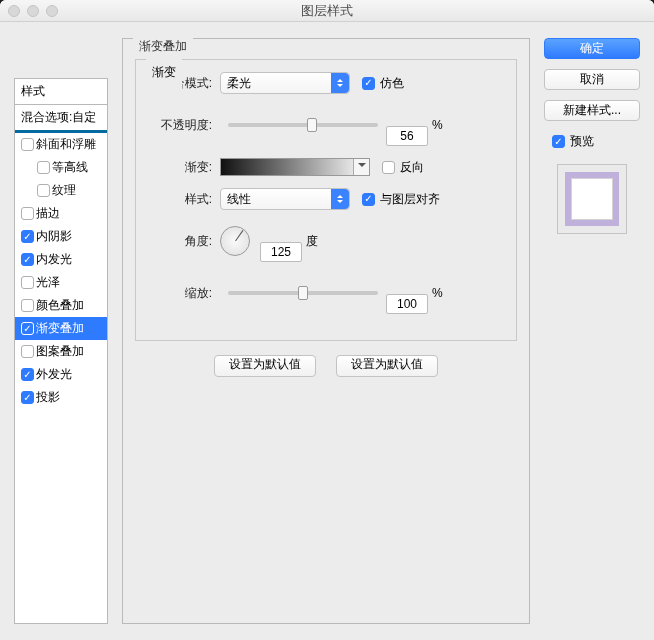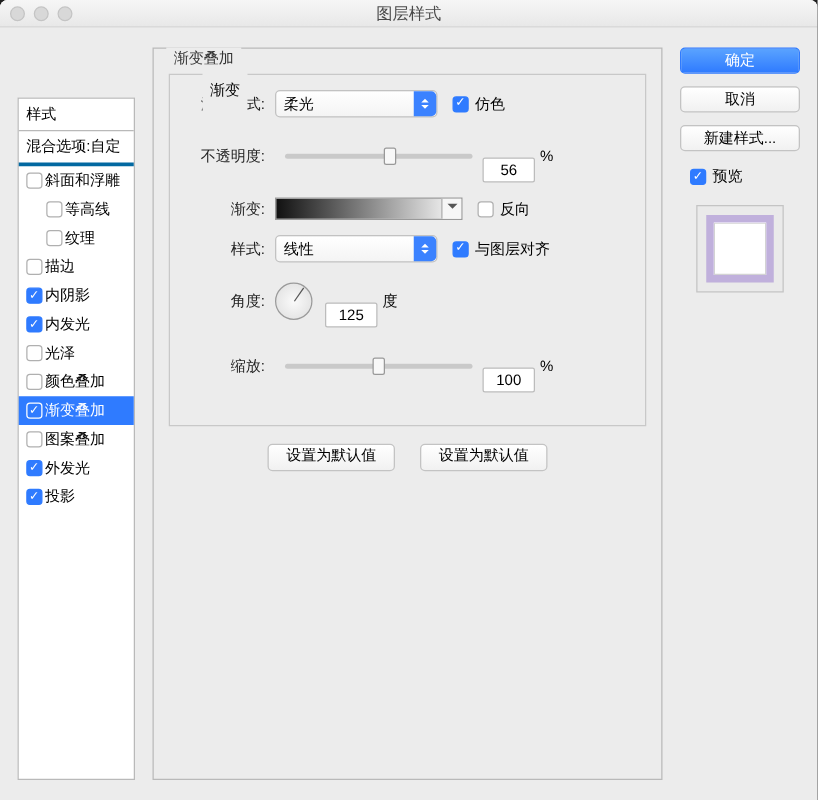--- a/index.html
+++ b/index.html
@@ -16,21 +16,21 @@
 .sb-item { display: flex; align-items: center; padding: 3px 4px 3px 6px; gap: 2px; white-space: nowrap; cursor: default; }
 .sb-item.indent { padding-left: 22px; }
 .sb-item.selected { background: #2f7bff; color: #fff; }
 .chk { width: 13px; height: 13px; border: 1px solid #b0b0b0; border-radius: 3px; background: #fff; display: inline-flex; align-items: center; justify-content: center; flex-shrink: 0; }
 .chk.on { background: #2f7bff; border-color: #2f7bff; }
 .chk.on::after { content: "✓"; color: #fff; font-size: 10px; line-height: 1; }
 .sb-item.selected .chk { border-color: #fff; }
 .center { flex: 1; border: 1px solid #b9b9b9; background: #ececec; position: relative; padding: 10px 12px; }
 .fieldset-label { position: absolute; top: -1px; left: 10px; background: #ececec; padding: 0 6px; font-size: 12px; color: #333; }
 .inner-fieldset { border: 1px solid #c8c8c8; margin-top: 10px; padding: 12px 12px 16px 12px; position: relative; }
-.inner-fieldset .fs-label { position: absolute; top: -8px; left: 26px; background: #ececec; padding: 12px 6px; }
+.inner-fieldset .fs-label { position: absolute; top: -8px; left: 10px; background: #ececec; padding: 12px 6px; }
 .row { display: flex; align-items: center; margin-bottom: 10px; min-height: 22px; }
 .lbl { width: 72px; text-align: right; padding-right: 8px; color: #222; }
 .select { height: 22px; background: linear-gradient(#fff,#f4f4f4); border: 1px solid #c2c2c2; border-radius: 4px; display: flex; align-items: center; padding: 0 6px; position: relative; min-width: 110px; }
 .select .arrow { position: absolute; right: 0; top: 0; bottom: 0; width: 18px; background: #3b82ff; border-radius: 0 4px 4px 0; display: flex; flex-direction: column; align-items: center; justify-content: center; }
 .select .arrow::before { content: ""; border: 3px solid transparent; border-bottom-color: #fff; margin-bottom: 1px; }
 .select .arrow::after { content: ""; border: 3px solid transparent; border-top-color: #fff; margin-top: 1px; }
 .chkwrap { display: flex; align-items: center; gap: 5px; margin-left: 12px; }
 .slider { flex: 1; height: 4px; background: #c9c9c9; border-radius: 2px; position: relative; margin: 0 8px; max-width: 150px; }
 .slider .thumb { position: absolute; top: -5px; width: 10px; height: 14px; background: #f8f8f8; border: 1px solid #999; border-radius: 2px; transform: translateX(-50%); }
 .num { width: 42px; height: 20px; border: 1px solid #bcbcbc; background: #fff; text-align: center; line-height: 18px; border-radius: 2px; margin-top: 22px; }

